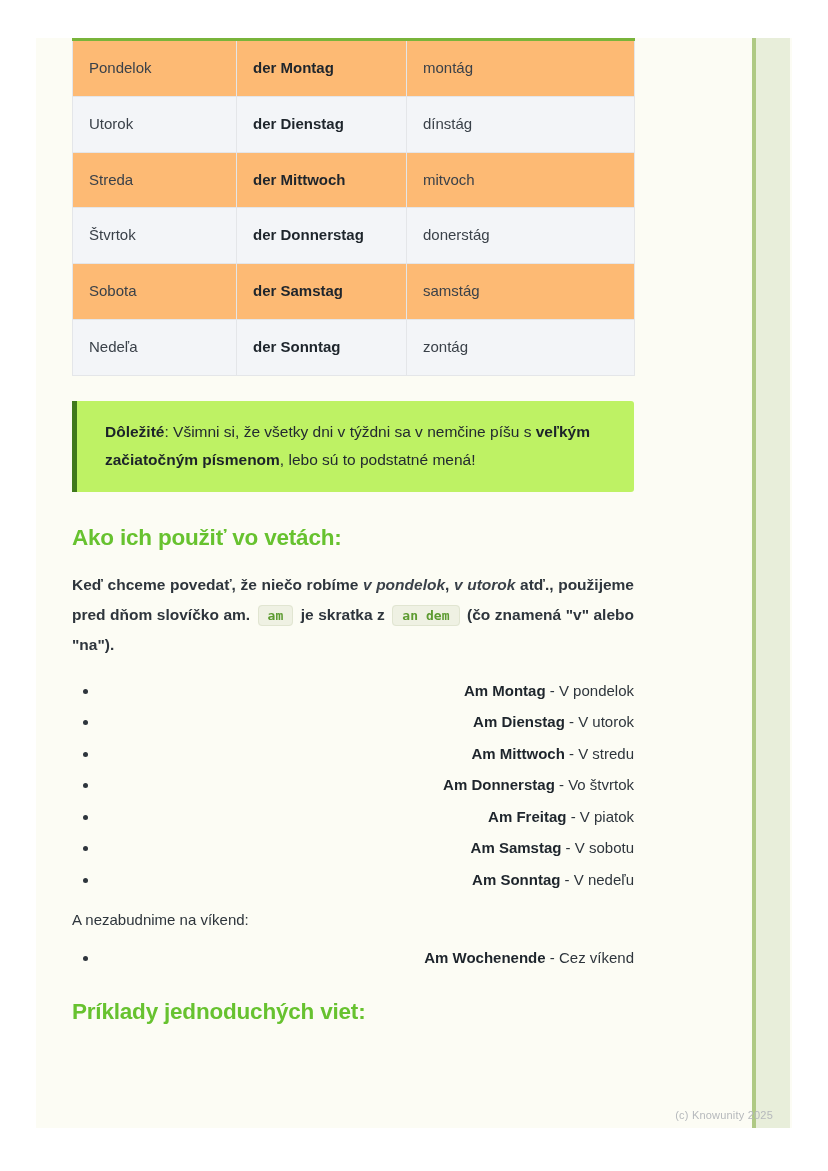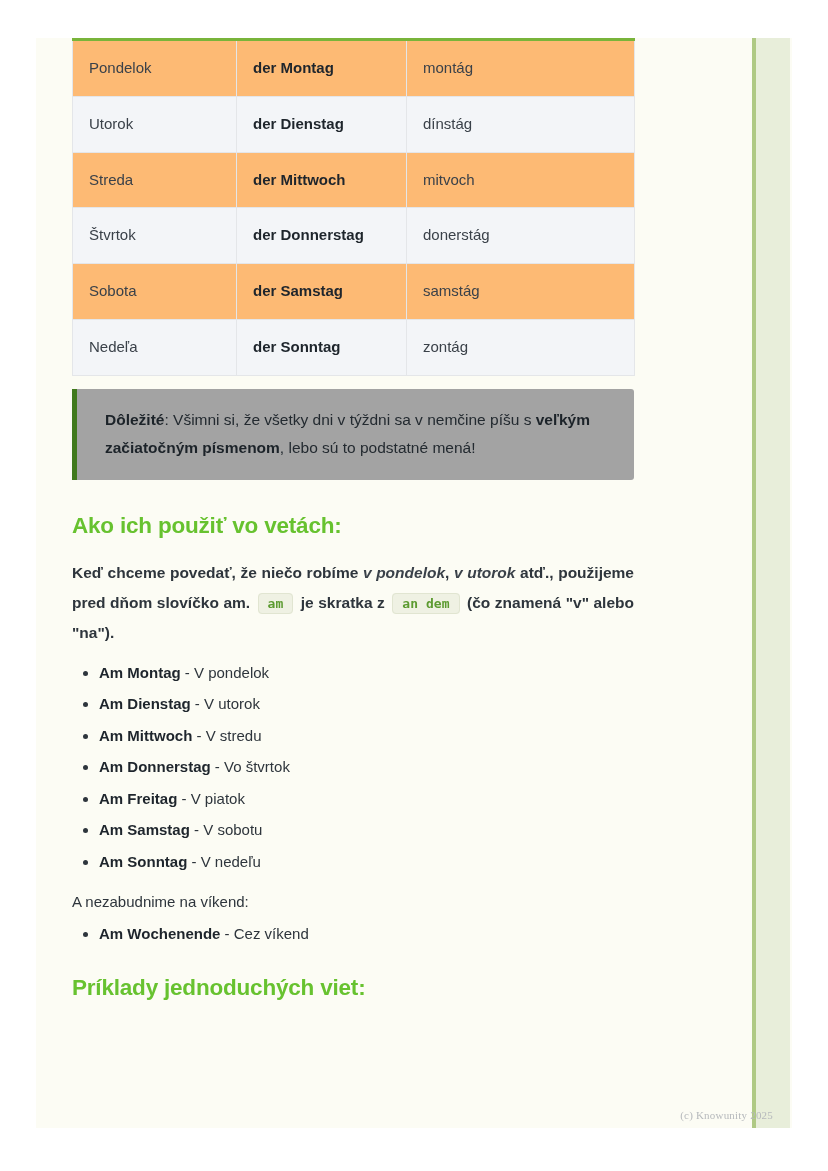--- a/index.html
+++ b/index.html
@@ -44,23 +44,23 @@
     color: #3a4149;
     background: #fdba74;
   }
   table.days td.col-sk { width: 164px; }
   table.days td.col-de { width: 170px; font-weight: bold; color: #1e252c; }
   table.days td.col-pron { width: 228px; }
   table.days tr:nth-child(even) td { background: #f3f5f8; }
   table.days tr:first-child td { border-top: 3px solid #79b43a; }
   
   .callout {
-    margin-top: 13px;
+    margin-top: 25px;
     width: 562px;
-    background: #a3a3a3;
+    background: #bef264;
     border-left: 5px solid #40791c;
     border-radius: 0 3px 3px 0;
     padding: 17px 26px 17px 28px;
     font-size: 15.5px;
     line-height: 1.85;
     color: #232a30;
   }
   .callout b { color: #1c2329; }
   
   h2.green {
@@ -87,22 +87,23 @@
     color: #5d9b31;
     background: #eff1e3;
     border: 1px solid #e1e5d1;
     border-radius: 4px;
     padding: 2px 9px;
     margin: 0 3px;
     white-space: nowrap;
   }
   
   ul.am-list {
-    margin: 15px 0 0 0;
+    margin: 21px 0 0 0;
     padding-left: 27px;
+    text-align: right;
   }
   ul.am-list li {
     font-size: 15px;
     color: #2e353c;
     margin-bottom: 14.5px;
   }
   ul.am-list li:last-child { margin-bottom: 0; }
   ul.am-list li b, .example b { color: #1e252c; }
   .weekend-intro {
     margin: 23px 0 0 0;
@@ -117,21 +118,20 @@
   }
   .example .num { margin-right: 5px; }
   
   .watermark {
     position: absolute;
     right: 19px;
     bottom: 7px;
     font-size: 11px;
     color: #b6b9bc;
     letter-spacing: 0.2px;
-    font-family: Liberation Serif, serif;
   }
 </style>
 </head>
 <body>
 
 <div class="page">
   <div class="side-band"></div>
 
   <div class="content">
 

